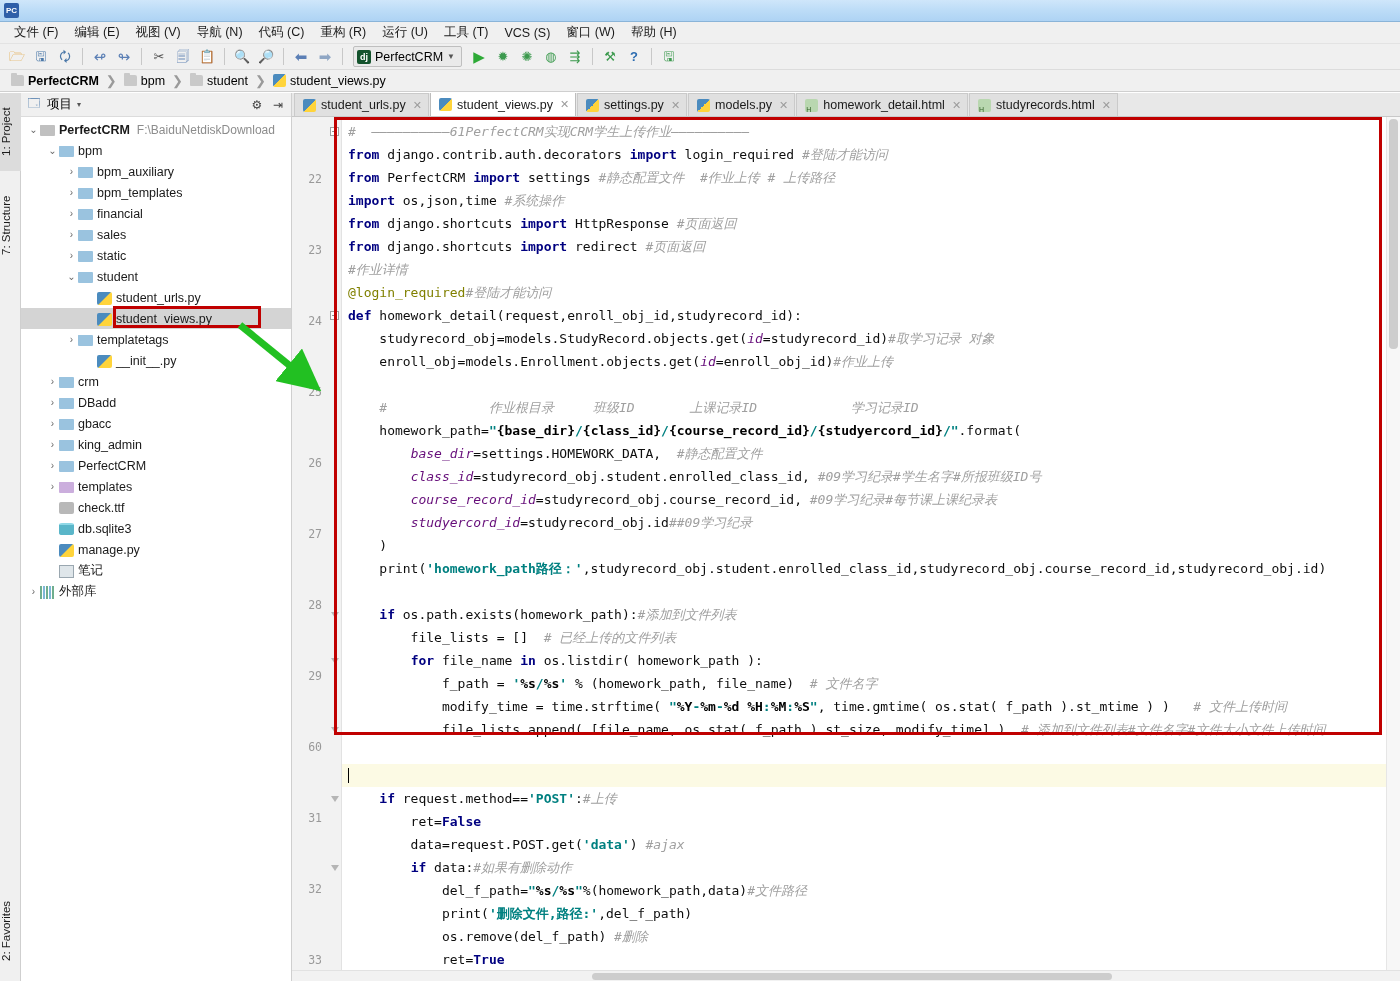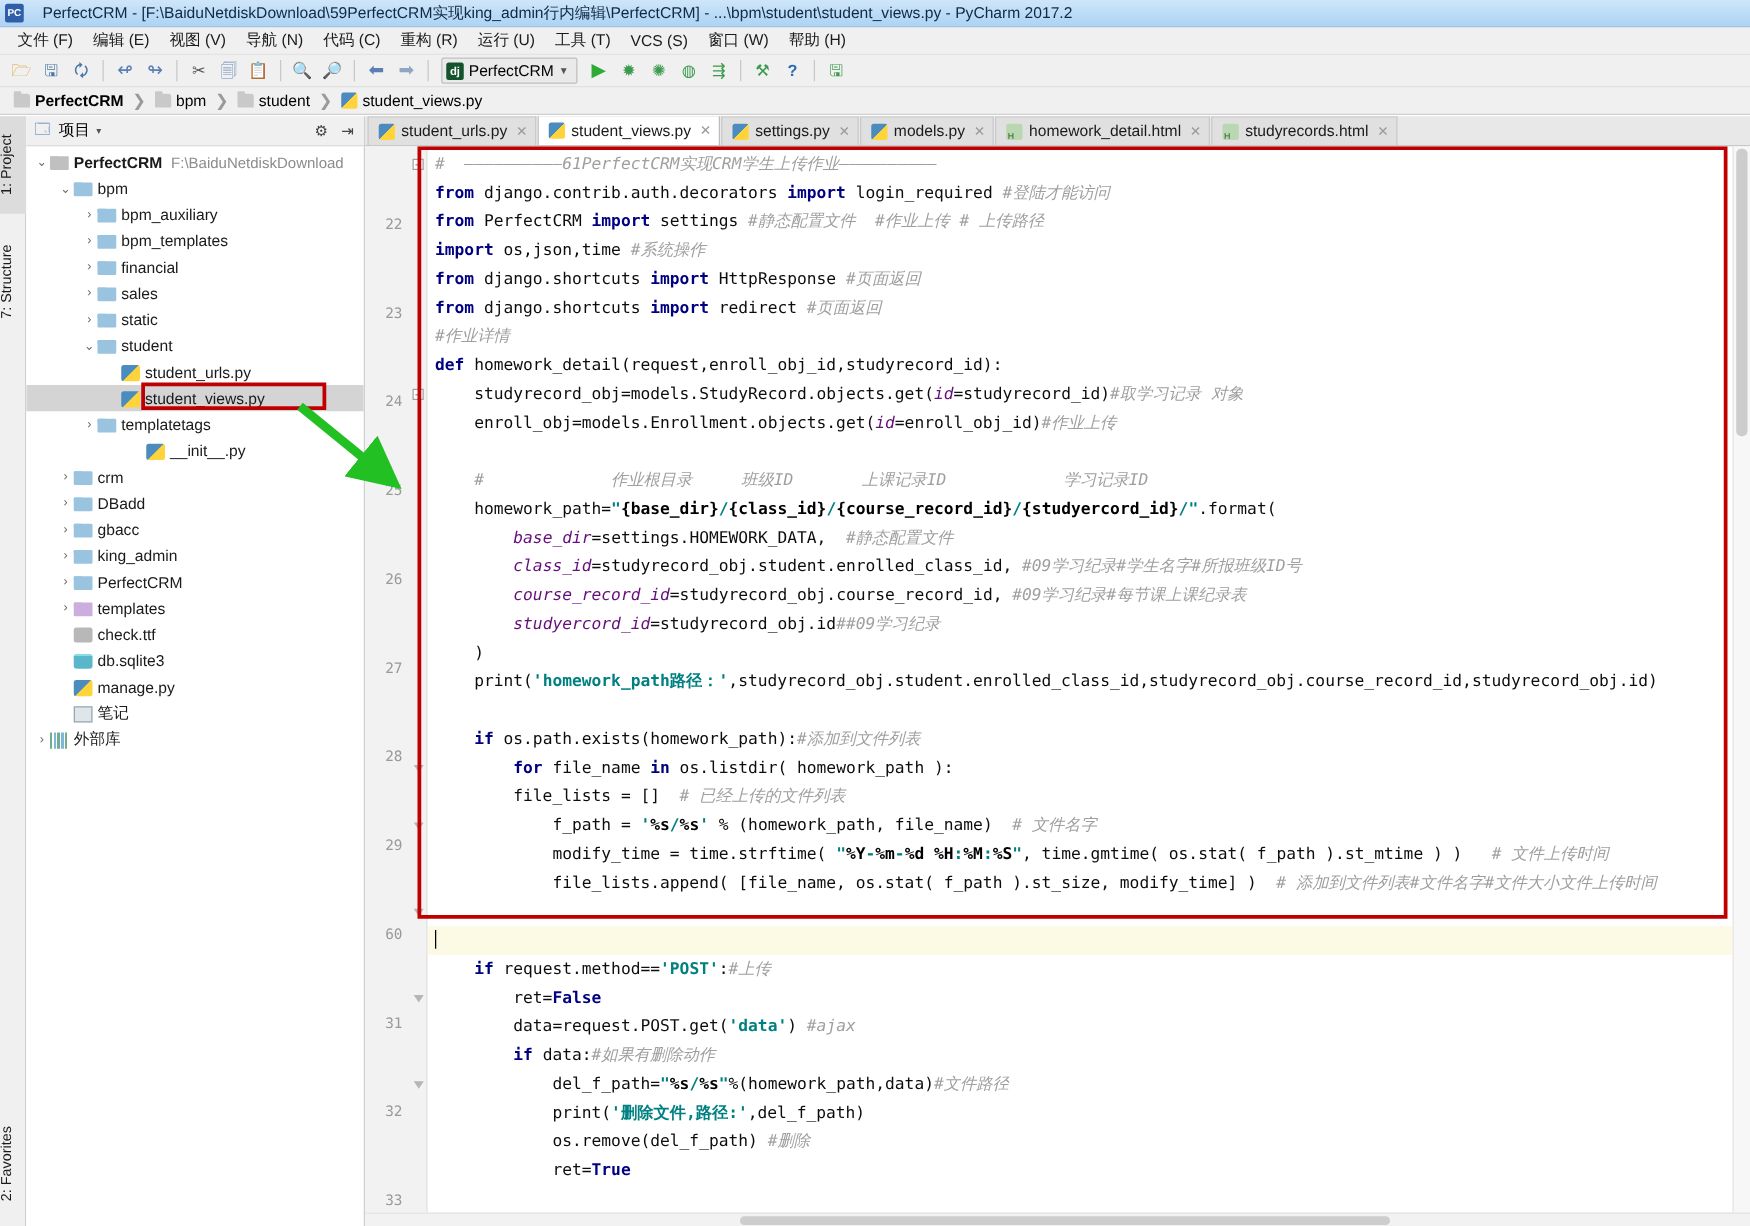--- a/index.html
+++ b/index.html
@@ -339,21 +339,20 @@
   }
   .hsb .hthumb{position:absolute;left:300px;top:2px;height:7px;width:520px;background:#cdcdcd;border-radius:4px;}
 </style>
 </head>
 <body>
 
 <div id="app">
 
   <div class="titlebar">
     <span class="title-ico">PC</span>
-    <span>PerfectCRM - [F:\BaiduNetdiskDownload\59PerfectCRM实现king_admin行内编辑\PerfectCRM] - ...\bpm\student\student_views.py - PyCharm 2017.2</span>
   </div>
 
   <div class="menubar" id="menubar">
       <div class="menu-item">文件 (F)</div>
       <div class="menu-item">编辑 (E)</div>
       <div class="menu-item">视图 (V)</div>
       <div class="menu-item">导航 (N)</div>
       <div class="menu-item">代码 (C)</div>
       <div class="menu-item">重构 (R)</div>
       <div class="menu-item">运行 (U)</div>
@@ -493,21 +492,21 @@
           <div class="trow sel" style="padding-left: 63px;">
             <span class="tw"></span>
             <span class="ticon ic-py"></span>
             <span class="tlabel">student_views.py</span>
           </div>
           <div class="trow" style="padding-left: 44px;">
             <span class="tw">›</span>
             <span class="ticon ic-folder mod"></span>
             <span class="tlabel">templatetags</span>
           </div>
-          <div class="trow" style="padding-left: 63px; margin-left: 20px;">
+          <div class="trow" style="padding-left: 63px;">
             <span class="tw"></span>
             <span class="ticon ic-py"></span>
             <span class="tlabel">__init__.py</span>
           </div>
           <div class="trow" style="padding-left: 25px;">
             <span class="tw">›</span>
             <span class="ticon ic-folder mod"></span>
             <span class="tlabel">crm</span>
           </div>
           <div class="trow" style="padding-left: 25px;">
@@ -692,36 +691,37 @@
             <div class="fline"></div>
           </div>
         <div class="code" id="code">
             <div class="cline"><span class="cm">#  ——————————61PerfectCRM实现CRM学生上传作业——————————</span></div>
             <div class="cline"><span class="kw">from</span> django.contrib.auth.decorators <span class="kw">import</span> login_required <span class="cm">#登陆才能访问</span></div>
             <div class="cline"><span class="kw">from</span> PerfectCRM <span class="kw">import</span> settings <span class="cm">#静态配置文件  #作业上传 # 上传路径</span></div>
             <div class="cline"><span class="kw">import</span> os,json,time <span class="cm">#系统操作</span></div>
             <div class="cline"><span class="kw">from</span> django.shortcuts <span class="kw">import</span> HttpResponse <span class="cm">#页面返回</span></div>
             <div class="cline"><span class="kw">from</span> django.shortcuts <span class="kw">import</span> redirect <span class="cm">#页面返回</span></div>
             <div class="cline"><span class="cm">#作业详情</span></div>
+            <div class="cline"><span class="deco">@login_required</span><span class="cm">#登陆才能访问</span></div>
             <div class="cline"><span class="kw">def</span> homework_detail(request,enroll_obj_id,studyrecord_id):</div>
             <div class="cline">    studyrecord_obj=models.StudyRecord.objects.get(<span class="kwarg">id</span>=studyrecord_id)<span class="cm">#取学习记录 对象</span></div>
             <div class="cline">    enroll_obj=models.Enrollment.objects.get(<span class="kwarg">id</span>=enroll_obj_id)<span class="cm">#作业上传</span></div>
             <div class="cline"></div>
             <div class="cline">    <span class="cm">#             作业根目录     班级ID       上课记录ID            学习记录ID</span></div>
             <div class="cline">    homework_path=<span class="str">"</span><span class="fmt">{base_dir}</span><span class="str">/</span><span class="fmt">{class_id}</span><span class="str">/</span><span class="fmt">{course_record_id}</span><span class="str">/</span><span class="fmt">{studyercord_id}</span><span class="str">/"</span>.format(</div>
             <div class="cline">        <span class="kwarg">base_dir</span>=settings.HOMEWORK_DATA,  <span class="cm">#静态配置文件</span></div>
             <div class="cline">        <span class="kwarg">class_id</span>=studyrecord_obj.student.enrolled_class_id, <span class="cm">#09学习纪录#学生名字#所报班级ID号</span></div>
             <div class="cline">        <span class="kwarg">course_record_id</span>=studyrecord_obj.course_record_id, <span class="cm">#09学习纪录#每节课上课纪录表</span></div>
             <div class="cline">        <span class="kwarg">studyercord_id</span>=studyrecord_obj.id<span class="cm">##09学习纪录</span></div>
             <div class="cline">    )</div>
             <div class="cline">    print(<span class="str">'homework_path路径：'</span>,studyrecord_obj.student.enrolled_class_id,studyrecord_obj.course_record_id,studyrecord_obj.id)</div>
             <div class="cline"></div>
             <div class="cline">    <span class="kw">if</span> os.path.exists(homework_path):<span class="cm">#添加到文件列表</span></div>
+            <div class="cline">        file_lists = []  <span class="cm"># 已经上传的文件列表</span></div>
             <div class="cline">        <span class="kw">for</span> file_name <span class="kw">in</span> os.listdir( homework_path ):</div>
-            <div class="cline">        file_lists = []  <span class="cm"># 已经上传的文件列表</span></div>
             <div class="cline">            f_path = <span class="str">'</span><span class="fmt">%s</span><span class="str">/</span><span class="fmt">%s</span><span class="str">'</span> % (homework_path, file_name)  <span class="cm"># 文件名字</span></div>
             <div class="cline">            modify_time = time.strftime( <span class="str">"</span><span class="fmt">%Y</span><span class="str">-</span><span class="fmt">%m</span><span class="str">-</span><span class="fmt">%d</span><span class="str"> </span><span class="fmt">%H</span><span class="str">:</span><span class="fmt">%M</span><span class="str">:</span><span class="fmt">%S</span><span class="str">"</span>, time.gmtime( os.stat( f_path ).st_mtime ) )   <span class="cm"># 文件上传时间</span></div>
             <div class="cline">            file_lists.append( [file_name, os.stat( f_path ).st_size, modify_time] )  <span class="cm"># 添加到文件列表#文件名字#文件大小文件上传时间</span></div>
             <div class="cline"></div>
             <div class="cline caret-line"><span class="caret-bar"></span></div>
             <div class="cline">    <span class="kw">if</span> request.method==<span class="str">'POST'</span>:<span class="cm">#上传</span></div>
             <div class="cline">        ret=<span class="kw">False</span></div>
             <div class="cline">        data=request.POST.get(<span class="str">'data'</span>) <span class="cm">#ajax</span></div>
             <div class="cline">        <span class="kw">if</span> data:<span class="cm">#如果有删除动作</span></div>
             <div class="cline">            del_f_path=<span class="str">"</span><span class="fmt">%s</span><span class="str">/</span><span class="fmt">%s</span><span class="str">"</span>%(homework_path,data)<span class="cm">#文件路径</span></div>

